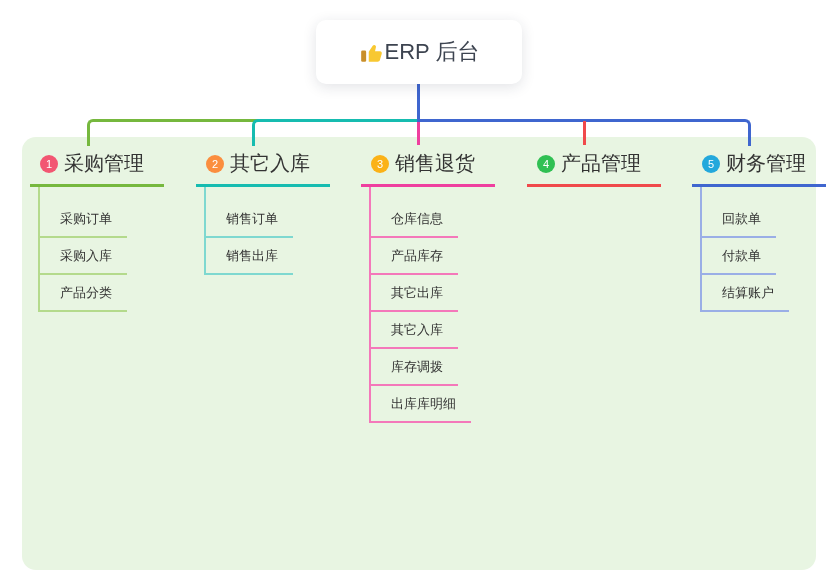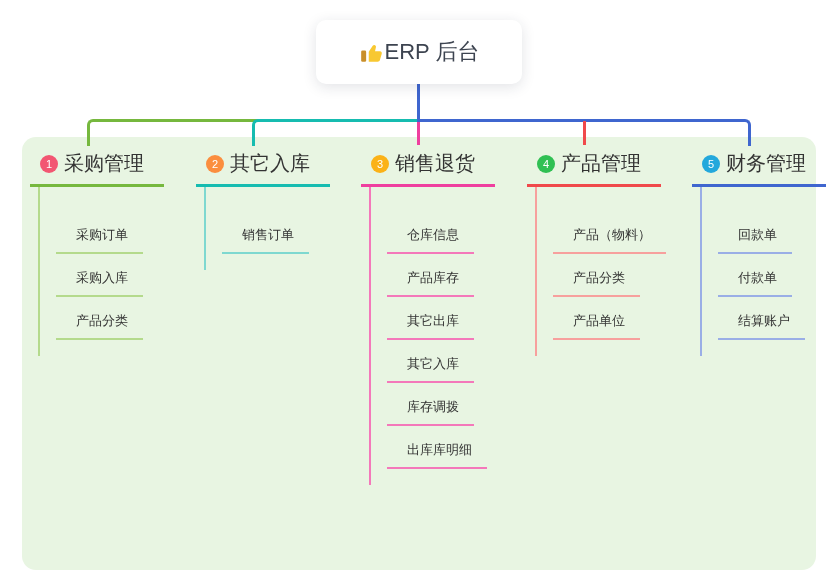--- a/index.html
+++ b/index.html
@@ -32,25 +32,25 @@
     display:flex;align-items:center;gap:6px;
     padding:5px 20px 7px 10px;width:max-content;
     border-bottom:3px solid var(--c);cursor:pointer;
   }
   .badge{
     width:18px;height:18px;border-radius:50%;background:var(--bc);
     color:#fff;font-size:11px;line-height:18px;text-align:center;flex:0 0 18px;
   }
   .branch-label{font-size:20px;font-weight:500;color:var(--nodetext,#333);white-space:nowrap;}
   .children{
-    margin:0 0 0 8px;padding:16px;list-style:none;
+    margin:0 0 0 8px;padding:0;list-style:none;
     border-left:2px solid var(--lc);
   }
   .children li{
-    box-sizing:border-box;height:43px;width:max-content;
+    box-sizing:border-box;height:37px;width:max-content;
     display:flex;align-items:flex-end;
     padding:0 15px 8px 20px;
     border-bottom:2px solid var(--lc);
     font-size:13px;color:var(--nodetext,#333);white-space:nowrap;cursor:pointer;
   }
   .children li:first-child{height:51px;}
 </style>
 </head>
 <body>
 
@@ -85,20 +85,21 @@
     </ul>
   </div>
 
   <div class="branch" style="left: 196px; --c: #16bcb0; --lc: #7ed8d0; --bc: #fb8e3e;">
     <div class="branch-head">
       <span class="badge">2</span>
       <span class="branch-label">其它入库</span>
     </div>
     <ul class="children">
       <li>销售订单</li>
+      <li>销售出库</li>
     </ul>
   </div>
 
   <div class="branch" style="left: 361px; --c: #ef3f9f; --lc: #f478ba; --bc: #fbb217;">
     <div class="branch-head">
       <span class="badge">3</span>
       <span class="branch-label">销售退货</span>
     </div>
     <ul class="children">
       <li>仓库信息</li>
@@ -108,25 +109,20 @@
       <li>库存调拨</li>
       <li>出库库明细</li>
     </ul>
   </div>
 
   <div class="branch" style="left: 527px; --c: #f0494b; --lc: #f7a09d; --bc: #30c053;">
     <div class="branch-head">
       <span class="badge">4</span>
       <span class="branch-label">产品管理</span>
     </div>
-    <ul class="children">
-      <li>产品（物料）</li>
-      <li>产品分类</li>
-      <li>产品单位</li>
-    </ul>
   </div>
 
   <div class="branch" style="left: 692px; --c: #3f66cf; --lc: #9aaee6; --bc: #23a8dc;">
     <div class="branch-head">
       <span class="badge">5</span>
       <span class="branch-label">财务管理</span>
     </div>
     <ul class="children">
       <li>回款单</li>
       <li>付款单</li>

